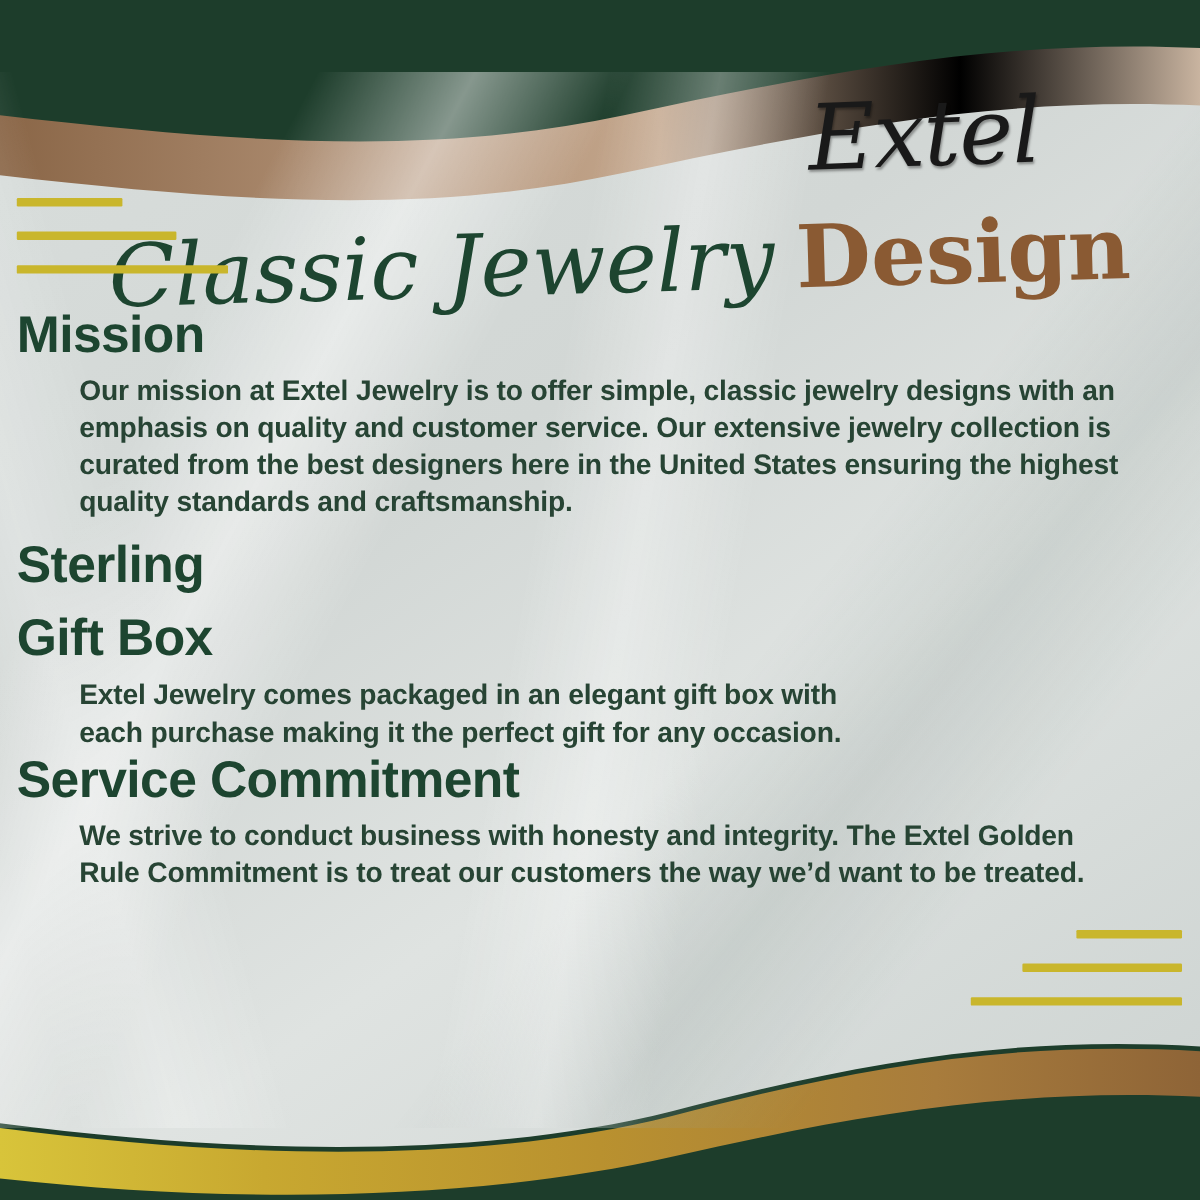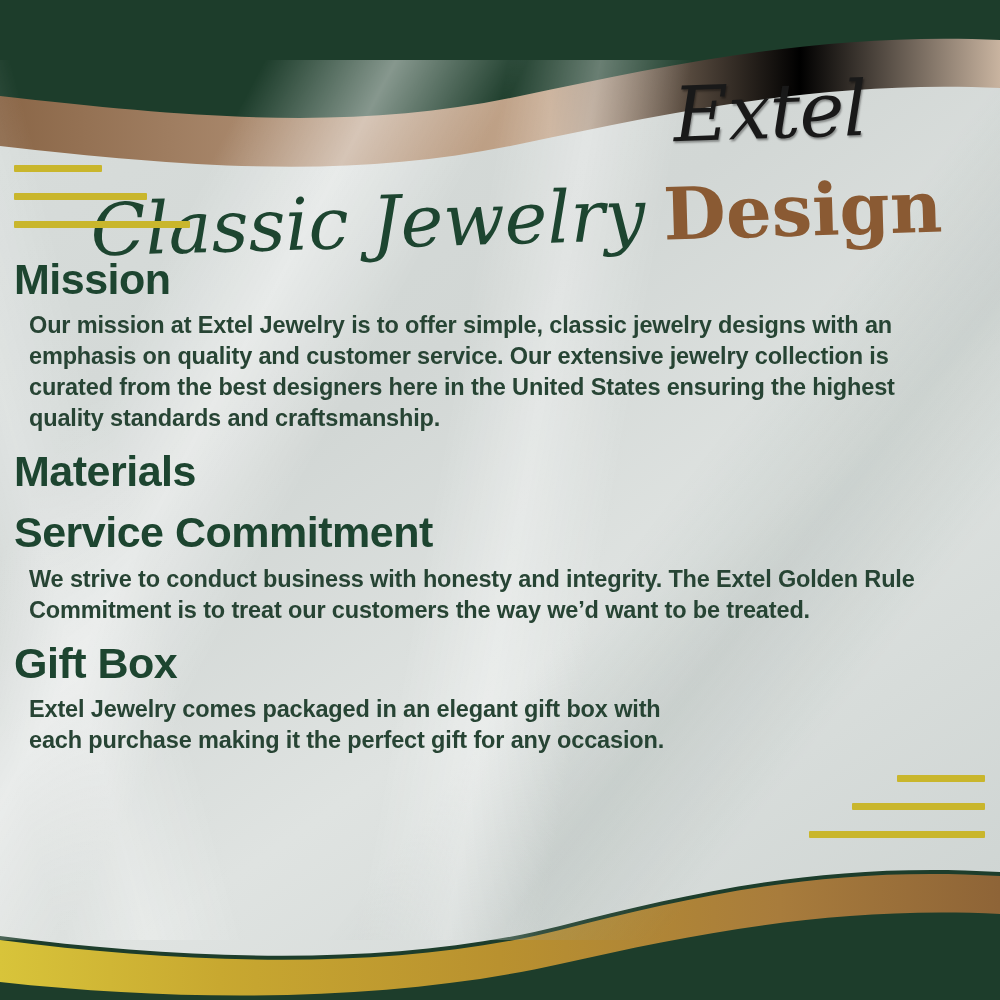--- a/index.html
+++ b/index.html
@@ -132,21 +132,21 @@
     letter-spacing:-.5px;
     padding-left:14px;
   }
   .section p {
     font-family:"Liberation Sans", sans-serif;
     font-weight:700;
     font-size:23.5px;
     line-height:1.32;
     color:#274434;
     letter-spacing:-.15px;
-    padding-left:29px;
+    padding-left:66px;
     padding-right:26px;
     margin-top:7px;
   }
 
   #sec-mission    { margin-bottom:13px; }
   #sec-materials  { margin-bottom:13px; }
   #sec-service    { margin-bottom:13px; }
   #sec-giftbox    { margin-bottom:0; }
   #sec-giftbox p  { padding-right:250px; }
 </style>
@@ -214,31 +214,31 @@
       </div>
 
     <div class="sections">
 
       <div class="section" id="sec-mission">
         <h2>Mission</h2>
         <p>Our mission at Extel Jewelry is to offer simple, classic jewelry designs with an emphasis on quality and customer service. Our extensive jewelry collection is curated from the best designers here in the United States ensuring the highest quality standards and craftsmanship.</p>
       </div>
 
       <div class="section" id="sec-materials">
-        <h2>Materials</h2>
+        <h2>Sterling</h2>
+      </div>
+
+      <div class="section" id="sec-giftbox">
+        <h2>Gift Box</h2>
+        <p>Extel Jewelry comes packaged in an elegant gift box with each purchase making it the perfect gift for any occasion.</p>
       </div>
 
       <div class="section" id="sec-service">
         <h2>Service Commitment</h2>
         <p>We strive to conduct business with honesty and integrity. The Extel Golden Rule Commitment is to treat our customers the way we’d want to be treated.</p>
-      </div>
-
-      <div class="section" id="sec-giftbox">
-        <h2>Gift Box</h2>
-        <p>Extel Jewelry comes packaged in an elegant gift box with each purchase making it the perfect gift for any occasion.</p>
       </div>
 
     </div>
 
     <div class="rules" id="rules-bottom">
         <div class="rule" style="width: 88px; background: rgb(201, 182, 44);"></div>
         <div class="rule" style="width: 133px; background: rgb(201, 182, 44);"></div>
         <div class="rule" style="width: 176px; background: rgb(201, 182, 44);"></div>
       </div>
 

